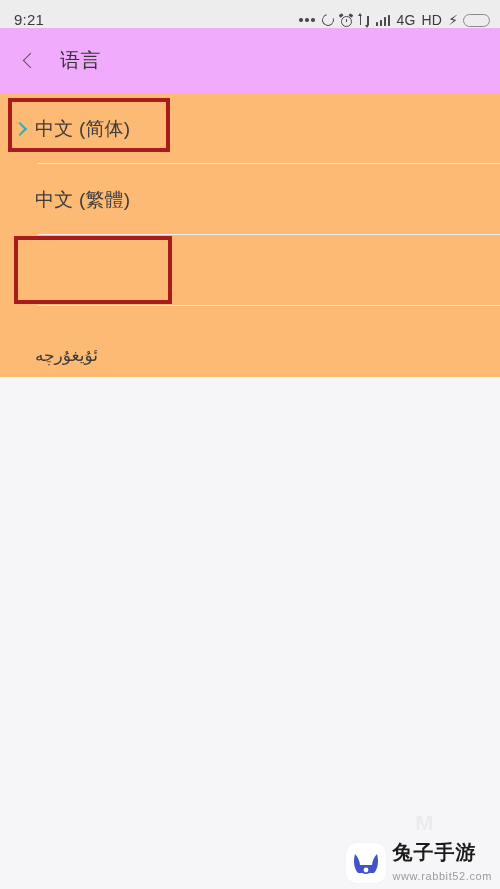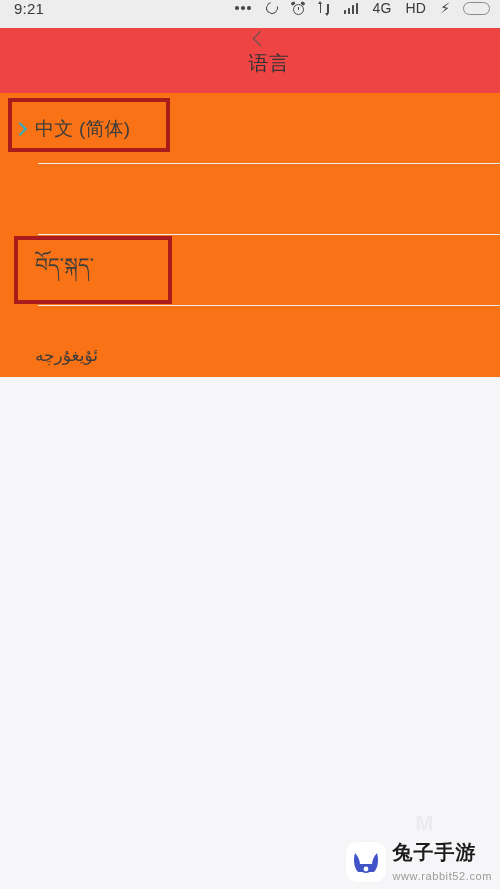--- a/index.html
+++ b/index.html
@@ -14,34 +14,34 @@
     overflow: hidden;
     position: relative;
     -webkit-font-smoothing: antialiased;
   }
 
   
   .status-bar {
     height: 28px;
     background: #ededed;
     display: flex;
-    align-items: flex-start;
+    align-items: flex-end;
     justify-content: space-between;
     padding: 0 10px 0 14px;
     box-sizing: border-box;
   }
   .status-clock {
     font-size: 15px;
     color: #3a3a3a;
     letter-spacing: 0.2px;
   }
   .status-icons {
     display: flex;
     align-items: center;
-    gap: 14px;
+    gap: 6px;
   }
   .st-dots {
     display: flex;
     align-items: center;
     gap: 2.5px;
     margin-right: 1px;
   }
   .st-dots i {
     display: block;
     width: 3.5px;
@@ -118,26 +118,25 @@
   }
   .st-batt .fill {
     height: 100%;
     background: #3ec91e;
     border-radius: 5px;
   }
 
   
   .app-header {
     height: 65px;
-    background: #ef4444;
+    background: #f0abfc;
     display: flex;
     align-items: center;
     padding-left: 18px;
     box-sizing: border-box;
-    flex-direction: column;
   }
   .back-icon {
     width: 22px; height: 22px;
     position: relative;
     flex: none;
   }
   .back-icon:before {
     content: "";
     position: absolute;
     left: 7px; top: 5px;
@@ -148,21 +147,21 @@
   }
   .header-title {
     font-size: 20px;
     color: #333;
     margin-left: 20px;
     letter-spacing: 0.5px;
   }
 
   
   .lang-list {
-    background: #f97316;
+    background: #fdba74;
     position: relative;
   }
   .lang-row {
     height: 71px;
     display: flex;
     align-items: center;
     position: relative;
     box-sizing: border-box;
   }
   .lang-row .sep {
@@ -212,21 +211,21 @@
     box-sizing: border-box;
     pointer-events: none;
   }
 
   
   .watermark {
     position: absolute;
     right: 8px;
     bottom: 6px;
     display: flex;
-    align-items: flex-start;
+    align-items: flex-end;
     gap: 7px;
   }
   .wm-logo {
     width: 40px; height: 40px;
     border-radius: 10px;
     background: #ffffff;
     position: relative;
     box-shadow: 0 0 2px rgba(0,0,0,0.06);
     overflow: hidden;
   }
@@ -302,27 +301,27 @@
 <div class="lang-list">
 
   <div class="lang-row">
     <div class="row-marker on"></div>
     <div class="row-label">中文 (简体)</div>
     <div class="sep"></div>
   </div>
 
   <div class="lang-row">
     <div class="row-marker"></div>
+    <div class="row-label">中文 (繁體)</div>
     <div class="sep"></div>
   </div>
 
 
   <div class="lang-row">
     <div class="row-marker"></div>
-    <div class="row-label tibetan">བོད་སྐད་</div>
     <div class="sep"></div>
   </div>
 
   <div class="lang-row">
     <div class="row-marker"></div>
     <div class="row-label uyghur">ئۇيغۇرچە</div>
 
   </div>
 
 </div>

